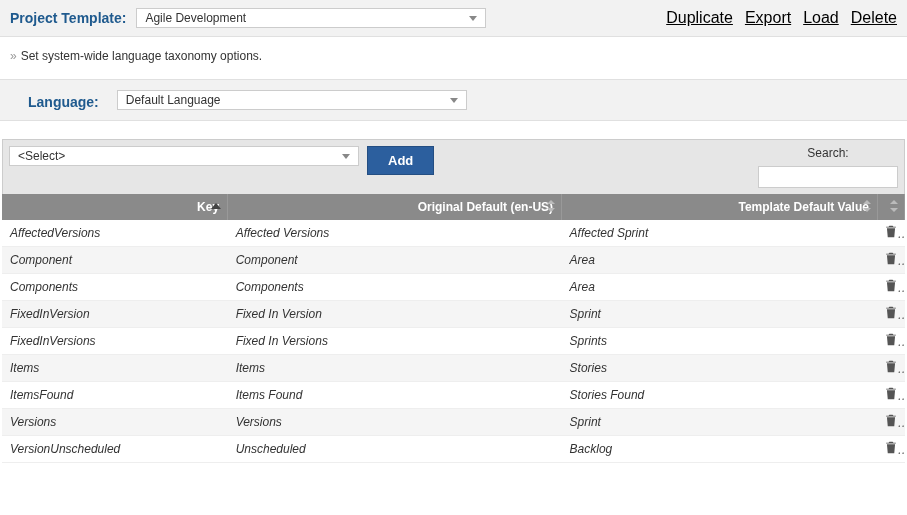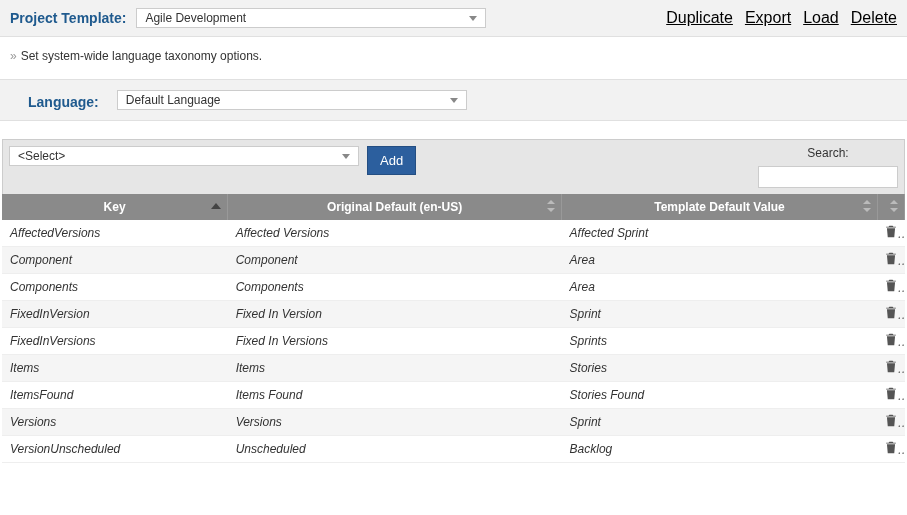--- a/index.html
+++ b/index.html
@@ -82,22 +82,22 @@
     border-bottom: none;
     margin-top: 18px;
     padding: 6px 6px;
     display: flex;
     align-items: flex-start;
   }
   .btn-add {
     background: #2c5f9e;
     color: #fff;
     border: 1px solid #244e82;
-    padding: 6px 12px;
-    font-weight: normal;
+    padding: 6px 20px;
+    font-weight: bold;
     font-size: 13px;
     cursor: pointer;
     margin-left: 8px;
   }
   .search-wrap {
     margin-left: auto;
     display: flex;
     align-items: center;
     gap: 6px;
     flex-direction: column;
@@ -109,21 +109,21 @@
     padding: 0 4px;
   }
   table.grid {
     width: 100%;
     border-collapse: collapse;
     table-layout: fixed;
   }
   table.grid thead th {
     background: #8a8a8a;
     color: #fff;
-    text-align: center;
+    text-align: right;
     font-weight: bold;
     font-size: 12px;
     padding: 6px 8px;
     position: relative;
     border-right: 1px solid #999;
   }
   th .sort-arrows, th .sort-arrow-up {
     position: absolute;
     right: 6px;
     top: 50%;

